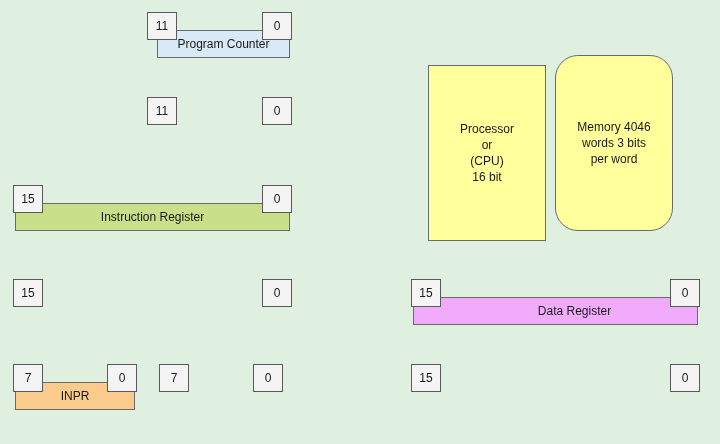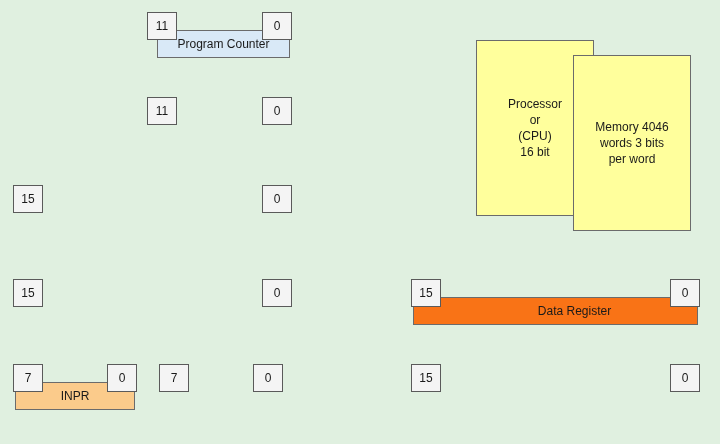--- a/index.html
+++ b/index.html
@@ -44,21 +44,21 @@
     justify-content: center;
     z-index: 2;
     box-sizing: border-box;
     text-align: center;
   }
   .bit.high { left: 0; }
   .bit.low  { right: 0; }
   .blue   { background: #d9e9f7; margin-left: 8px; }
   .green  { background: #c9df8a; }
   .orange { background: #fbcb8b; justify-content: center; }
-  .pink   { background: #f97316; padding-left: 38px; }
+  .pink   { background: #f0abfc; padding-left: 38px; }
   .block {
     position: absolute;
     width: 118px;
     height: 176px;
     background: #ffff9c;
     border: 1px solid #6b6b6b;
     display: flex;
     flex-direction: column;
     align-items: center;
     justify-content: center;
@@ -79,20 +79,23 @@
     <div class="bit high">11</div>
     <div class="bit low">0</div>
   </div>
 
   <div class="reg-group" style="left:147px; top:97px; width:145px; height:47px;">
     <div class="bit high">11</div>
     <div class="bit low">0</div>
   </div>
 
   <div class="reg-group" style="left:13px; top:185px; width:279px; height:47px;">
+    <div class="bar green">
+      <span>Instruction Register</span>
+    </div>
     <div class="bit high">15</div>
     <div class="bit low">0</div>
   </div>
 
   <div class="reg-group" style="left:13px; top:279px; width:279px; height:47px;">
     <div class="bit high">15</div>
     <div class="bit low">0</div>
   </div>
 
   <div class="reg-group" style="left:13px; top:364px; width:124px; height:47px;">
@@ -101,28 +104,28 @@
     </div>
     <div class="bit high">7</div>
     <div class="bit low">0</div>
   </div>
 
   <div class="reg-group" style="left:159px; top:364px; width:124px; height:47px;">
     <div class="bit high">7</div>
     <div class="bit low">0</div>
   </div>
 
-  <div class="block" style="left:428px; top:40px;margin-left:48px;">
+  <div class="block" style="left:428px; top:65px;">
     <div>Processor</div>
     <div>or</div>
     <div>(CPU)</div>
     <div>16 bit</div>
   </div>
 
-  <div class="block" style="left:573px; top:55px;">
+  <div class="block" style="left:555px; top:55px;border-radius:23px;">
     <div>Memory 4046</div>
     <div>words 3 bits</div>
     <div>per word</div>
   </div>
 
   <div class="reg-group" style="left:411px; top:279px; width:289px; height:47px;">
     <div class="bar pink">
       <span>Data Register</span>
     </div>
     <div class="bit high">15</div>

